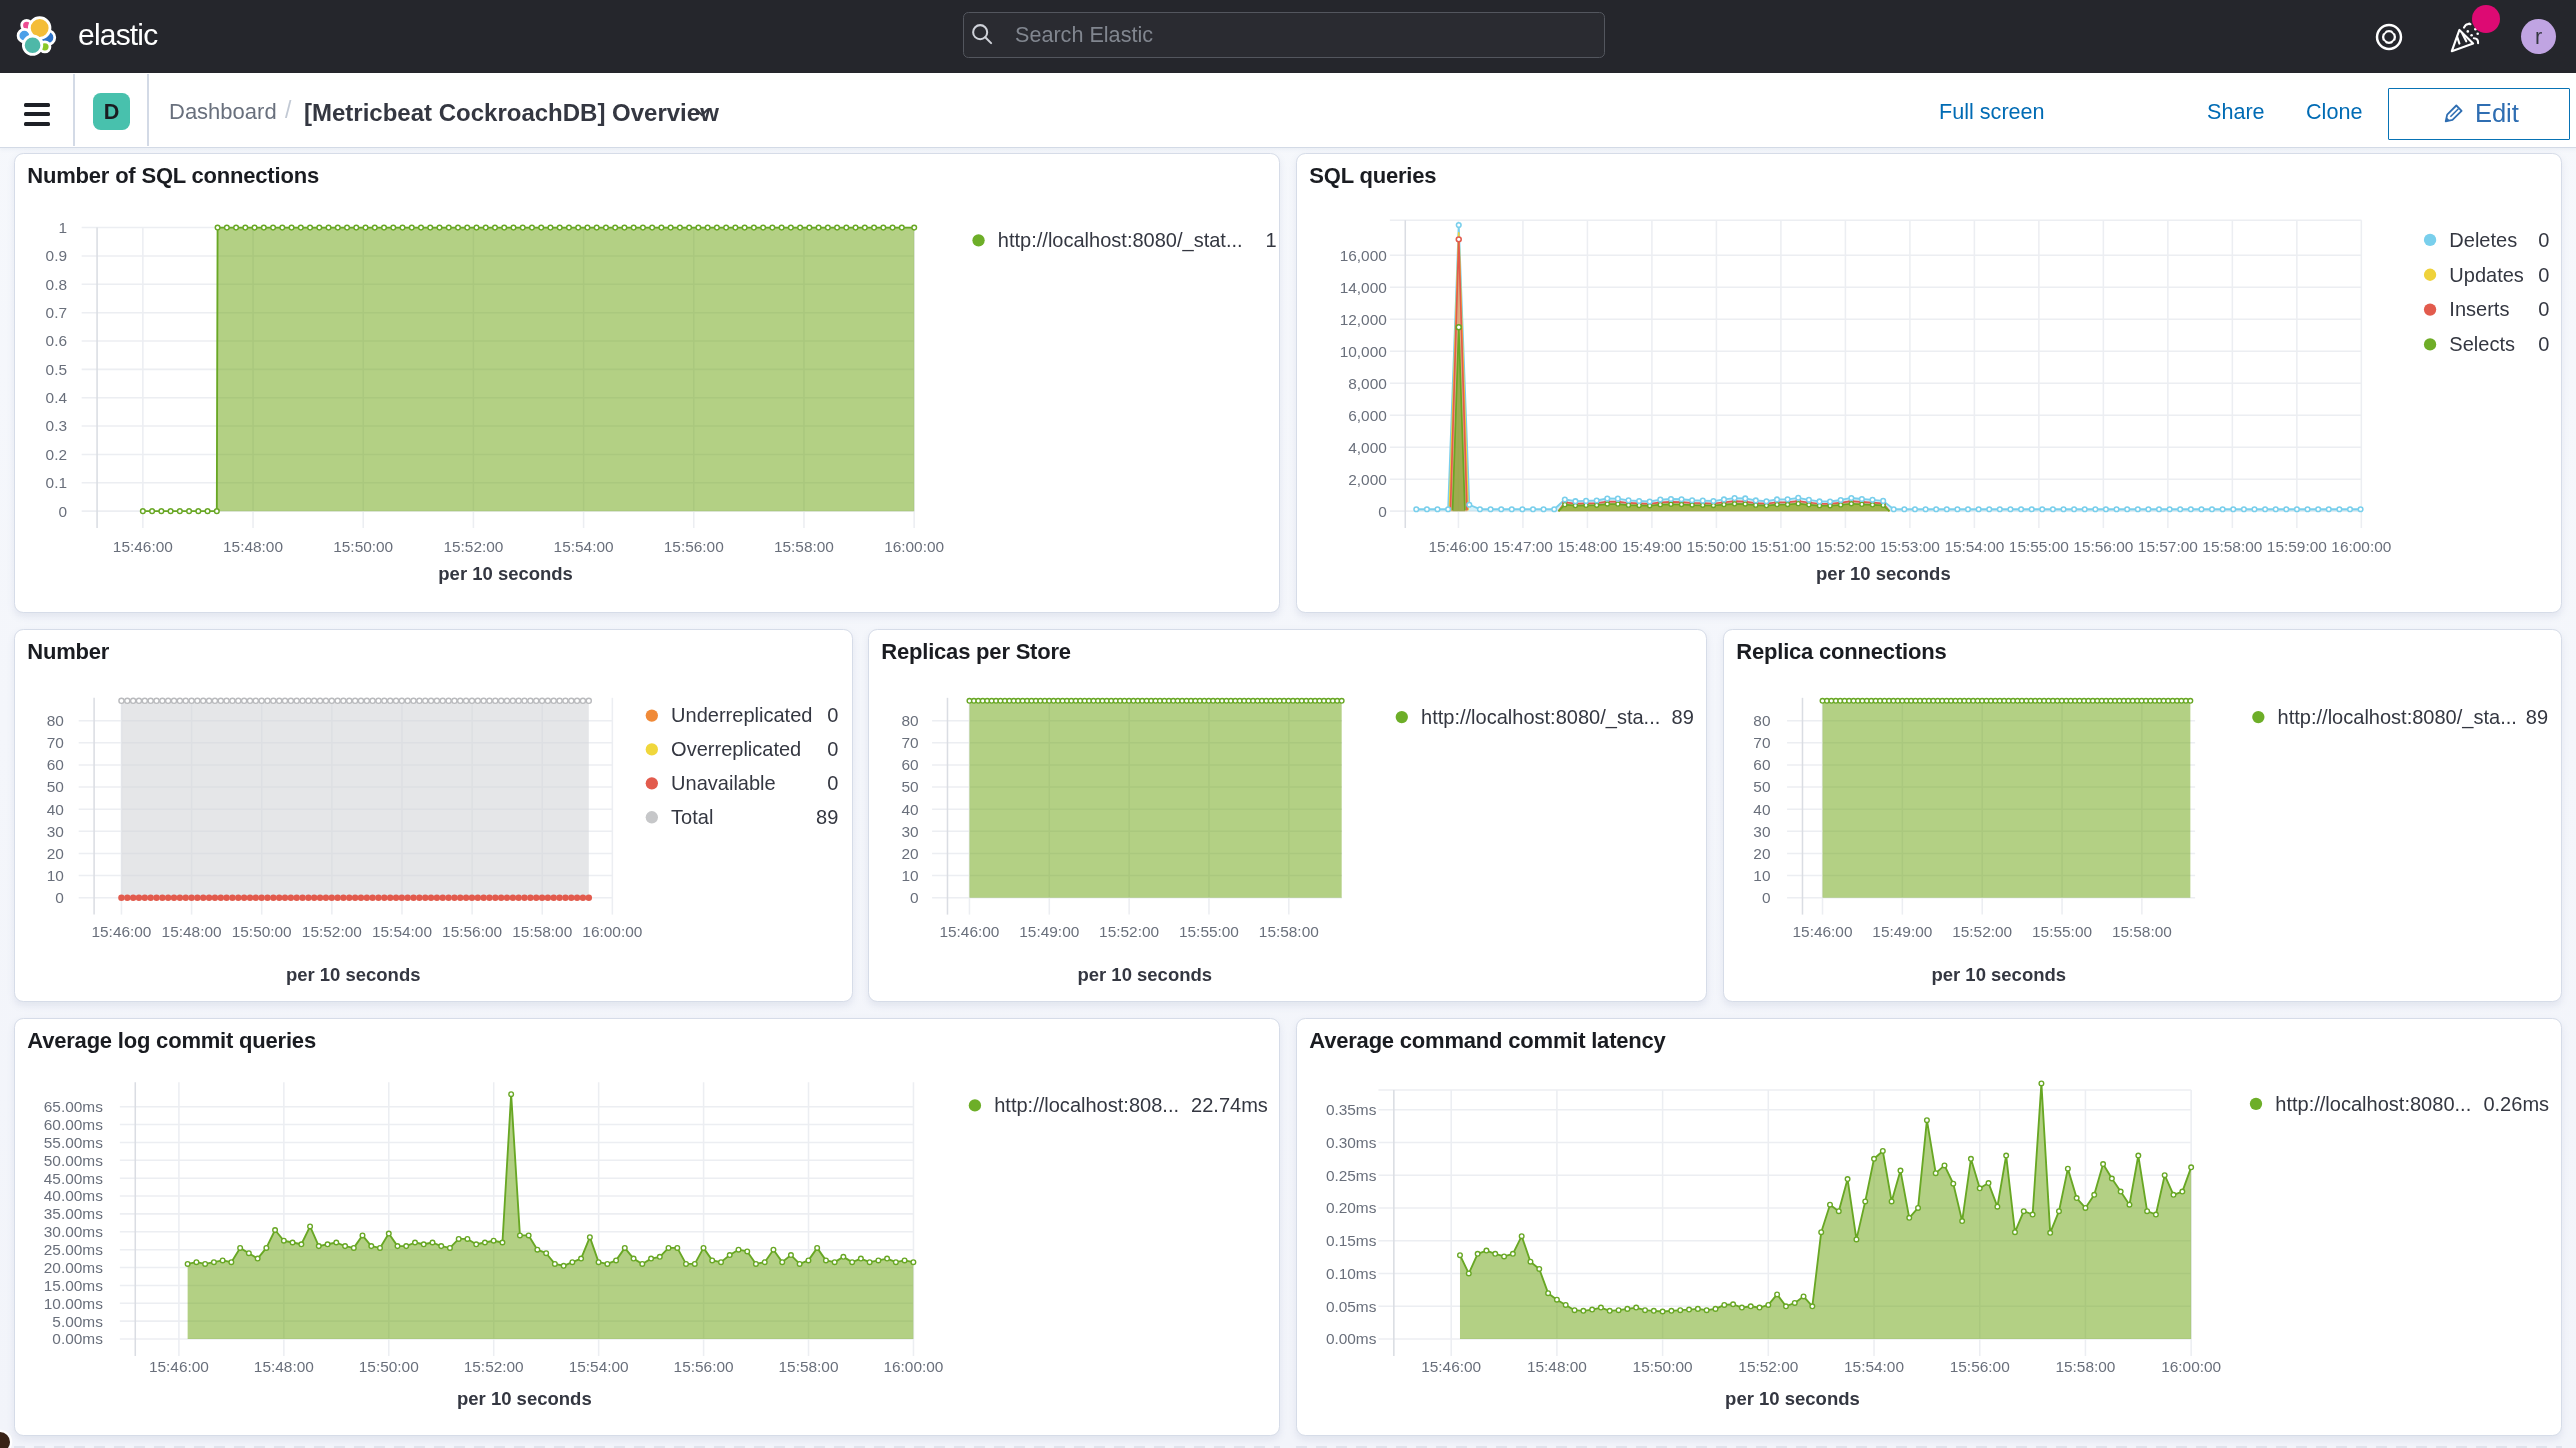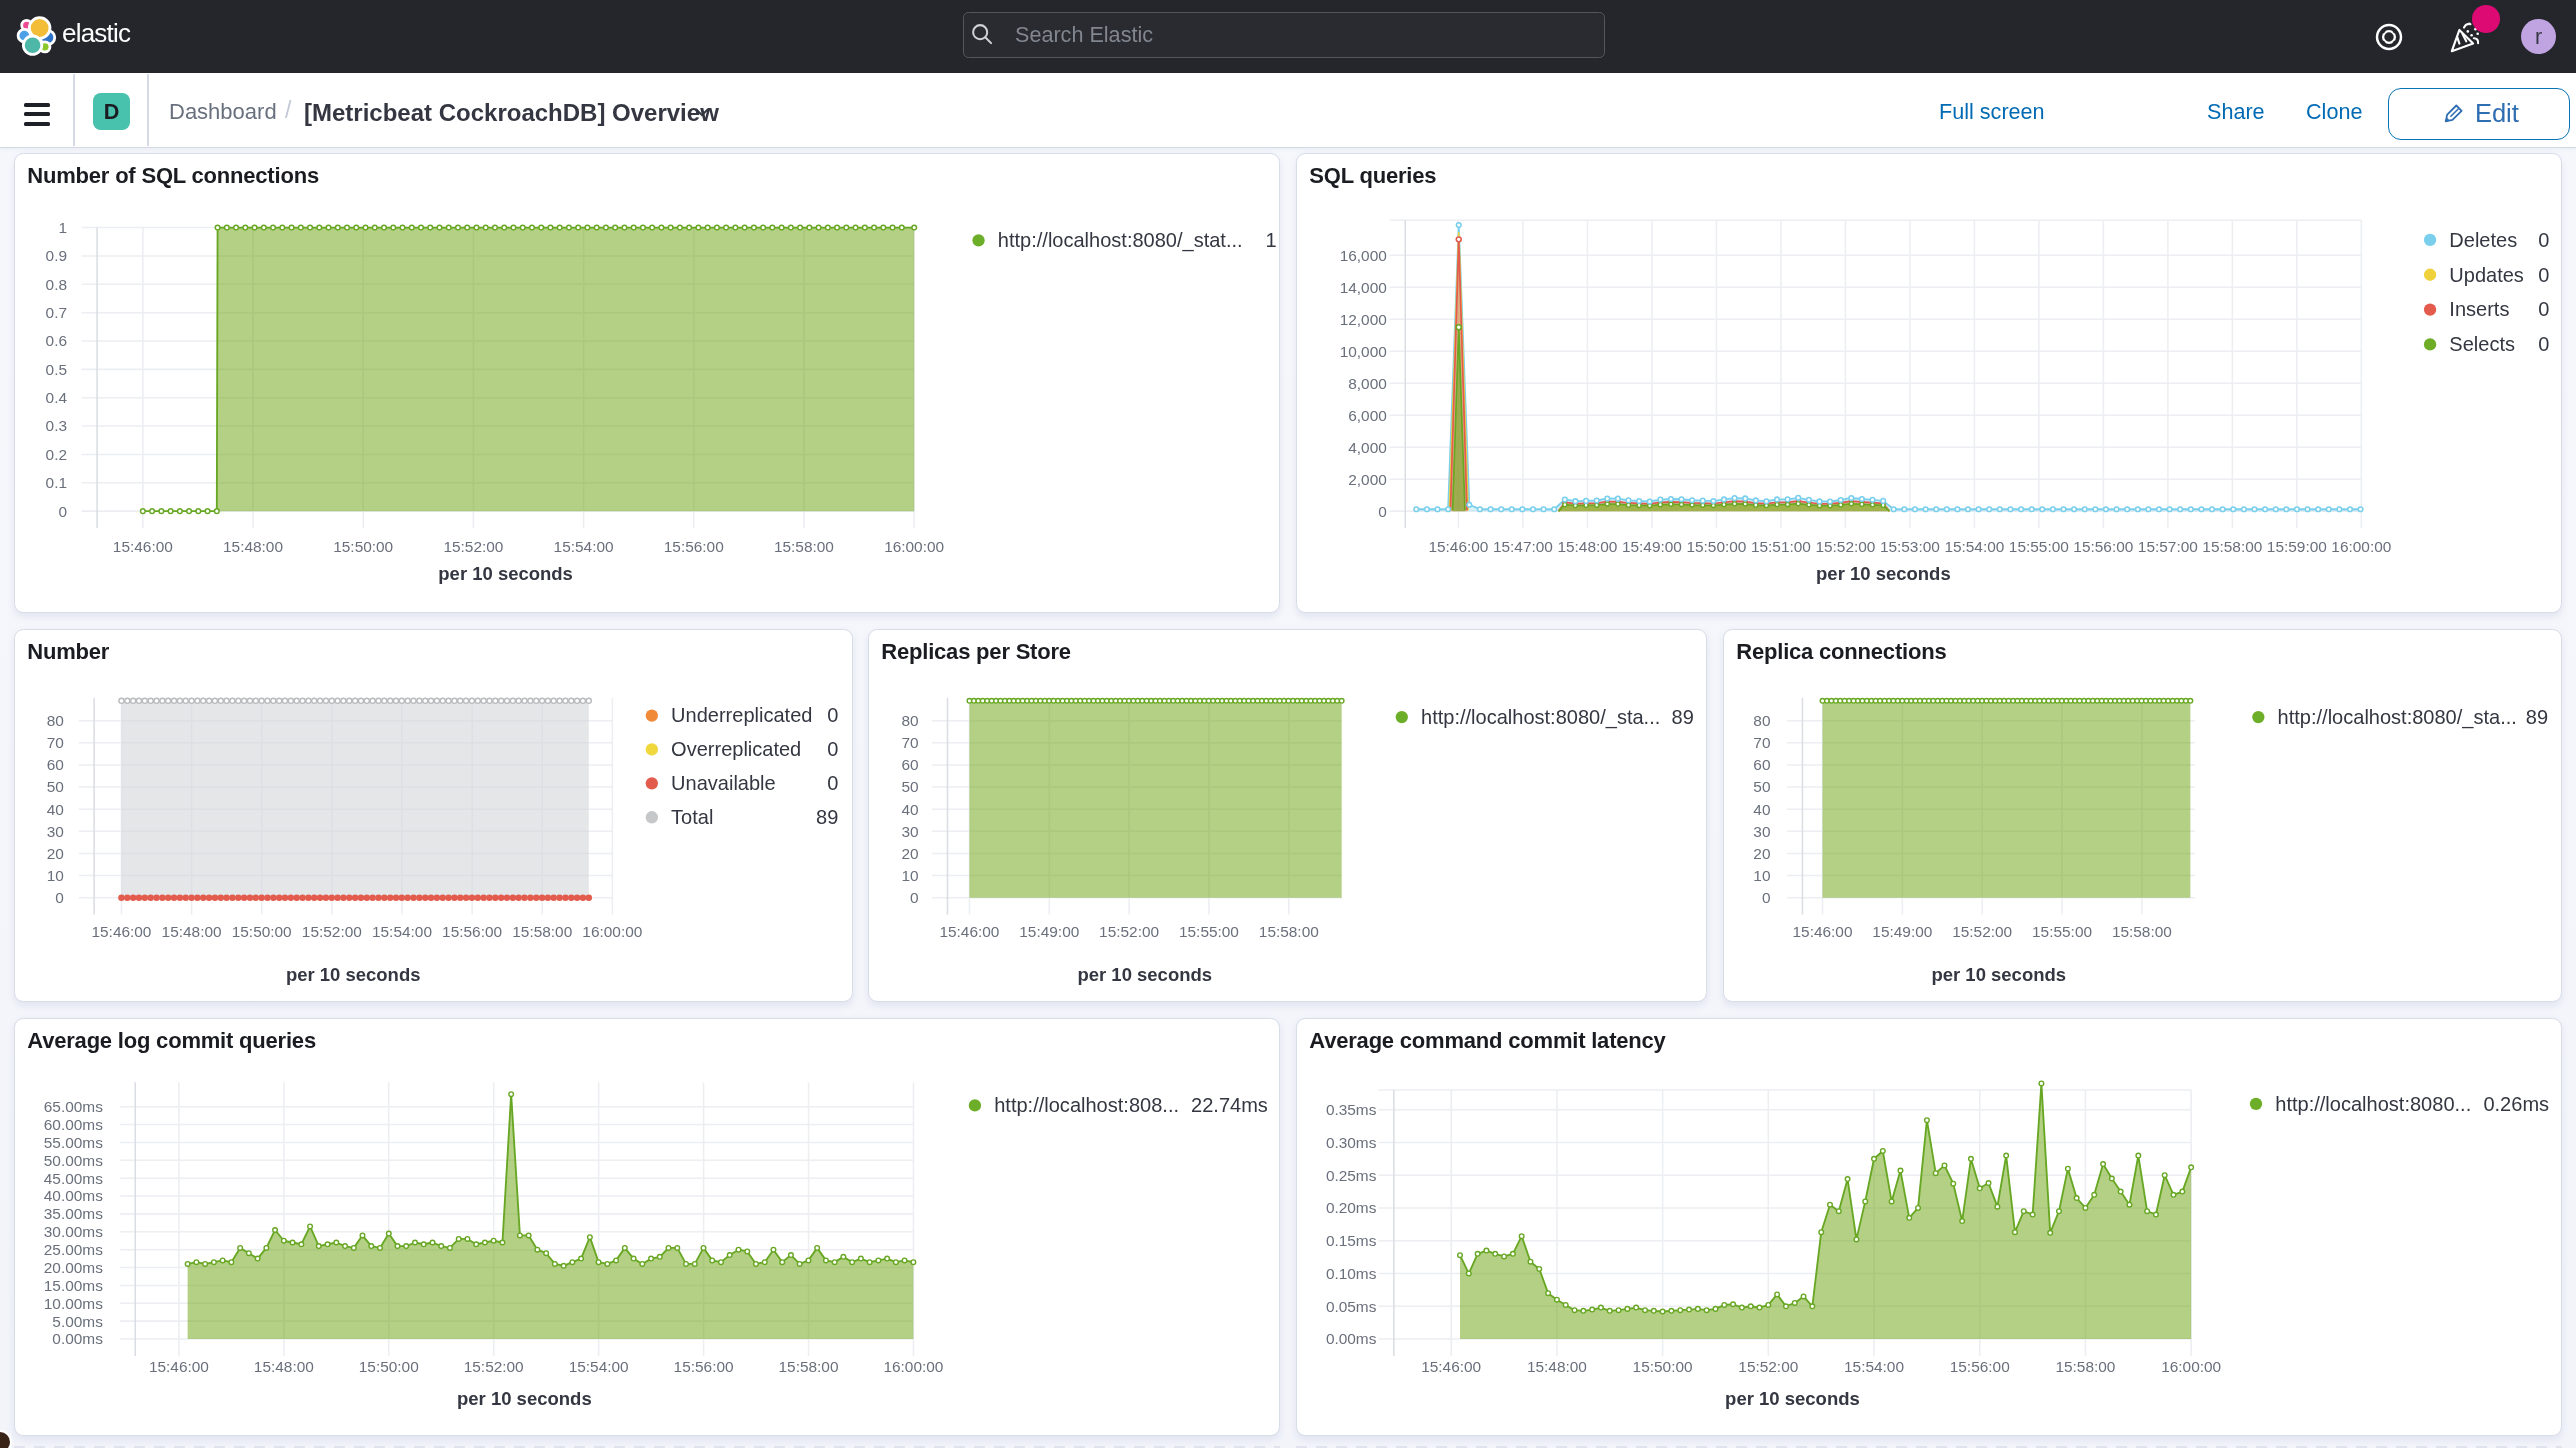--- a/index.html
+++ b/index.html
@@ -12,21 +12,21 @@
     <svg width="77" height="74" viewBox="0 0 100 96" style="position:absolute;left:0px;top:0px">
 <g stroke="#fff" stroke-width="3.6">
 <circle cx="34.6" cy="32.8" r="6.4" fill="#ed4c92"></circle>
 <circle cx="31.6" cy="46.3" r="8.1" fill="#4ba0e8"></circle>
 <circle cx="61.8" cy="48.6" r="9.3" fill="#2d73c8"></circle>
 <circle cx="58.3" cy="60.8" r="6.6" fill="#8bc728"></circle>
 <circle cx="51.5" cy="36.3" r="13.4" fill="#f4bd38"></circle>
 <circle cx="42.3" cy="58.7" r="12.0" fill="#4eb8a8"></circle>
 </g>
     </svg>
-    <div style="position:absolute;left:62px;top:18px;color:#fff;font-size:26px;letter-spacing:-0.8px">elastic</div>
+    <div style="position:absolute;left:78px;top:18px;color:#fff;font-size:30px;letter-spacing:-0.8px">elastic</div>
     <div style="position:absolute;left:963px;top:11.6px;width:642px;height:46px;border:1.5px solid #53565e;border-radius:5.4px;background:#2a2b31"></div>
     <svg width="25" height="25" viewBox="0 0 32 32" style="position:absolute;left:970px;top:22.4px">
 <circle cx="13" cy="13" r="9" fill="none" stroke="#cfd2d9" stroke-width="2.6"></circle>
 <line x1="19.5" y1="19.5" x2="27" y2="27" stroke="#cfd2d9" stroke-width="2.6" stroke-linecap="round"></line>
 </svg>
     <div style="position:absolute;left:1015px;top:22.4px;color:#81868f;font-size:21.6px">Search Elastic</div>
     <svg width="34" height="34" viewBox="0 0 44 44" style="position:absolute;left:2372px;top:20px">
 <circle cx="22" cy="22" r="15.5" fill="none" stroke="#fff" stroke-width="3.2"></circle>
 <circle cx="22" cy="22" r="7.6" fill="none" stroke="#fff" stroke-width="3"></circle>
 <g stroke="#25262c" stroke-width="3.4">
@@ -62,21 +62,21 @@
     <div style="position:absolute;left:93px;top:93px;width:37px;height:37px;border-radius:7.7px;background:#48c1ad;color:#1a1c21;font-weight:bold;font-size:21.6px;text-align:center;line-height:37px">D</div>
     <div style="position:absolute;left:169px;top:99px;font-size:22px;color:#69707d">Dashboard</div>
     <div style="position:absolute;left:285px;top:97px;font-size:23px;color:#c2c9d4">/</div>
     <div style="position:absolute;left:304px;top:99px;font-size:24px;font-weight:bold;color:#343741">[Metricbeat CockroachDB] Overview</div>
     <svg width="20" height="20" viewBox="0 0 16 16" style="position:absolute;left:692px;top:102px">
 <path d="M3.5 6 L8 10.5 L12.5 6" fill="none" stroke="#343741" stroke-width="1.6" stroke-linecap="round"></path>
 </svg>
     <div style="position:absolute;left:1939px;top:99px" class="hlink">Full screen</div>
     <div style="position:absolute;left:2207px;top:99px" class="hlink">Share</div>
     <div style="position:absolute;left:2306px;top:99px" class="hlink">Clone</div>
-    <div style="position:absolute;left:2388px;top:88px;width:182px;height:52px;border:1.5px solid #0873b5;border-radius:13px;background:#fff;text-align:center;line-height:49px;font-size:25.5px;color:#2f6eb2"><svg width="25" height="25" viewBox="0 0 32 32" style="vertical-align:-5.4px;margin-right:10.8px">
+    <div style="position:absolute;left:2388px;top:88px;width:182px;height:52px;border:1.5px solid #0873b5;border-radius:1px;background:#fff;text-align:center;line-height:49px;font-size:25.5px;color:#2f6eb2"><svg width="25" height="25" viewBox="0 0 32 32" style="vertical-align:-5.4px;margin-right:10.8px">
 <g transform="rotate(45 16 16)">
 <path d="M12.2 3.5 L21.8 3.5 L21.8 20 L17 27.5 L12.2 20 Z" fill="none" stroke="#2f6eb2" stroke-width="2.3" stroke-linejoin="round"></path>
 <path d="M17 27.5 L14.1 23 L19.9 23 Z" fill="#2f6eb2" stroke="none"></path>
 <line x1="17" y1="4.5" x2="17" y2="19" stroke="#2f6eb2" stroke-width="2"></line>
 </g>
       </svg>Edit</div>
     <div class="panel" style="left:14px;top:153px;width:1266px;height:460px">
       <svg width="1266" height="460" viewBox="0 0 1642 597" style="position:absolute;left:0;top:0;font-family:'Liberation Sans',sans-serif">
         <line x1="86.0" y1="95.5" x2="1166.5" y2="95.5" stroke="#eceef2" stroke-width="2"></line>
         <line x1="86.0" y1="132.3" x2="1166.5" y2="132.3" stroke="#eceef2" stroke-width="2"></line>

